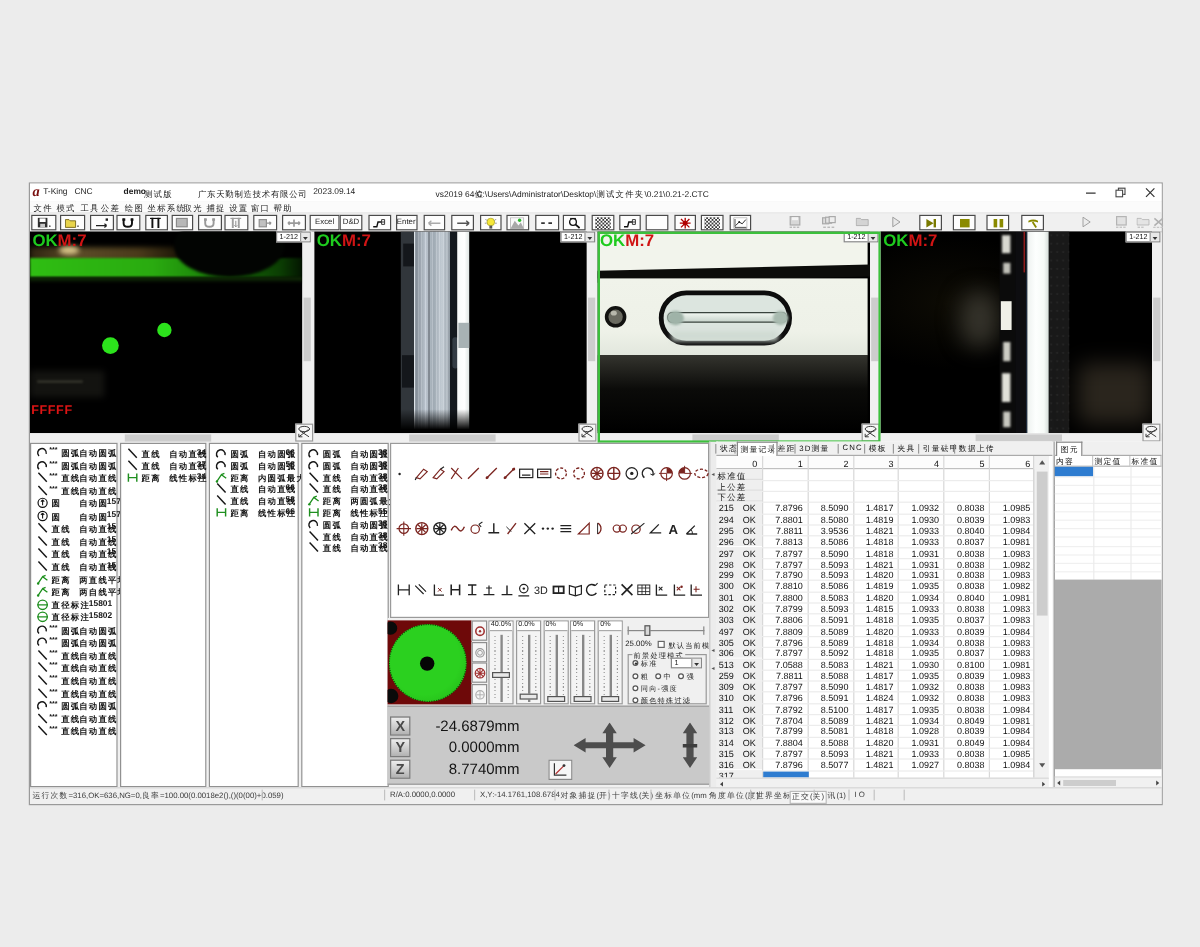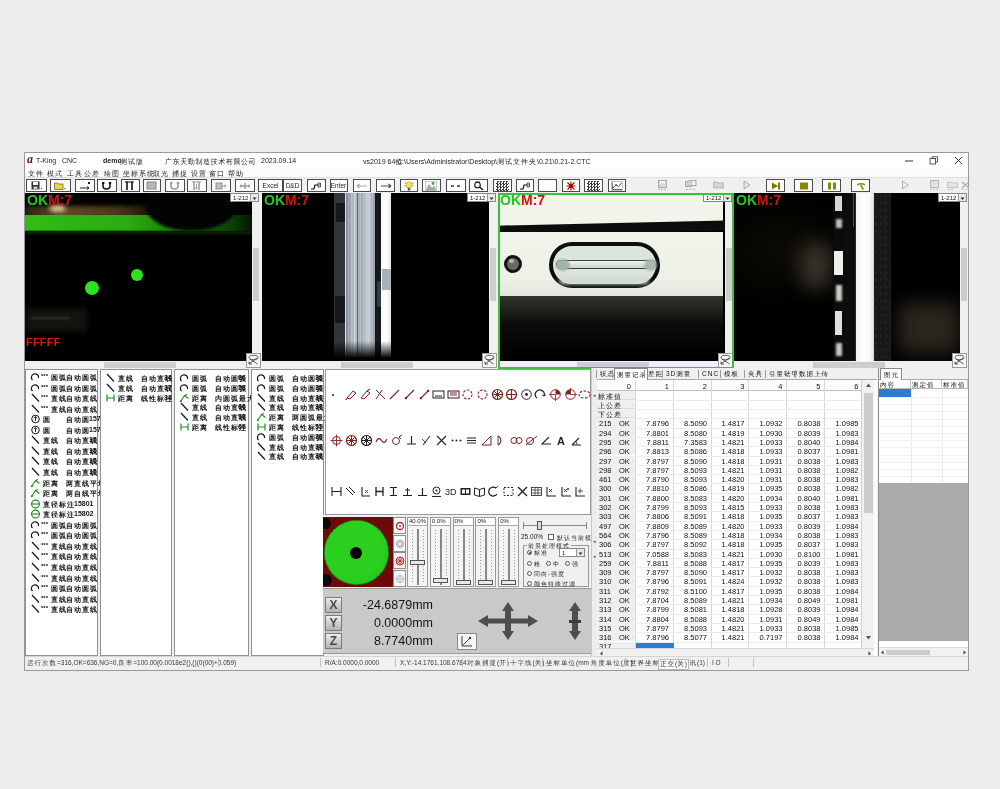--- a/index.html
+++ b/index.html
@@ -1181,21 +1181,21 @@
 <span class="tcell" style="left:80px;top:60.6px;width:30px;text-align:right;display:inline-block;">8.5080</span>
 <span class="tcell" style="left:117.5px;top:60.6px;width:30px;text-align:right;display:inline-block;">1.4819</span>
 <span class="tcell" style="left:155.5px;top:60.6px;width:30px;text-align:right;display:inline-block;">1.0930</span>
 <span class="tcell" style="left:193.5px;top:60.6px;width:30px;text-align:right;display:inline-block;">0.8039</span>
 <span class="tcell" style="left:231.5px;top:60.6px;width:30px;text-align:right;display:inline-block;">1.0983</span>
 <div class="a" style="left:0;top:68.9px;width:264px;height:1px;background:#ececec;"></div>
 <div class="a" style="left:0;top:68.9px;width:37.5px;height:9.3px;background:#efefef;"></div>
 <span class="tcell" style="left:2px;top:69.9px;">295</span>
 <span class="tcell" style="left:22px;top:69.9px;">OK</span>
 <span class="tcell" style="left:42px;top:69.9px;width:30px;text-align:right;display:inline-block;">7.8811</span>
-<span class="tcell" style="left:80px;top:69.9px;width:30px;text-align:right;display:inline-block;">7.3583</span>
+<span class="tcell" style="left:80px;top:69.9px;width:30px;text-align:right;display:inline-block;">3.9536</span>
 <span class="tcell" style="left:117.5px;top:69.9px;width:30px;text-align:right;display:inline-block;">1.4821</span>
 <span class="tcell" style="left:155.5px;top:69.9px;width:30px;text-align:right;display:inline-block;">1.0933</span>
 <span class="tcell" style="left:193.5px;top:69.9px;width:30px;text-align:right;display:inline-block;">0.8040</span>
 <span class="tcell" style="left:231.5px;top:69.9px;width:30px;text-align:right;display:inline-block;">1.0984</span>
 <div class="a" style="left:0;top:78.2px;width:264px;height:1px;background:#ececec;"></div>
 <div class="a" style="left:0;top:78.2px;width:37.5px;height:9.3px;background:#efefef;"></div>
 <span class="tcell" style="left:2px;top:79.2px;">296</span>
 <span class="tcell" style="left:22px;top:79.2px;">OK</span>
 <span class="tcell" style="left:42px;top:79.2px;width:30px;text-align:right;display:inline-block;">7.8813</span>
 <span class="tcell" style="left:80px;top:79.2px;width:30px;text-align:right;display:inline-block;">8.5086</span>
@@ -1218,21 +1218,21 @@
 <span class="tcell" style="left:2px;top:97.8px;">298</span>
 <span class="tcell" style="left:22px;top:97.8px;">OK</span>
 <span class="tcell" style="left:42px;top:97.8px;width:30px;text-align:right;display:inline-block;">7.8797</span>
 <span class="tcell" style="left:80px;top:97.8px;width:30px;text-align:right;display:inline-block;">8.5093</span>
 <span class="tcell" style="left:117.5px;top:97.8px;width:30px;text-align:right;display:inline-block;">1.4821</span>
 <span class="tcell" style="left:155.5px;top:97.8px;width:30px;text-align:right;display:inline-block;">1.0931</span>
 <span class="tcell" style="left:193.5px;top:97.8px;width:30px;text-align:right;display:inline-block;">0.8038</span>
 <span class="tcell" style="left:231.5px;top:97.8px;width:30px;text-align:right;display:inline-block;">1.0982</span>
 <div class="a" style="left:0;top:106.1px;width:264px;height:1px;background:#ececec;"></div>
 <div class="a" style="left:0;top:106.1px;width:37.5px;height:9.3px;background:#efefef;"></div>
-<span class="tcell" style="left:2px;top:107.1px;">461</span>
+<span class="tcell" style="left:2px;top:107.1px;">299</span>
 <span class="tcell" style="left:22px;top:107.1px;">OK</span>
 <span class="tcell" style="left:42px;top:107.1px;width:30px;text-align:right;display:inline-block;">7.8790</span>
 <span class="tcell" style="left:80px;top:107.1px;width:30px;text-align:right;display:inline-block;">8.5093</span>
 <span class="tcell" style="left:117.5px;top:107.1px;width:30px;text-align:right;display:inline-block;">1.4820</span>
 <span class="tcell" style="left:155.5px;top:107.1px;width:30px;text-align:right;display:inline-block;">1.0931</span>
 <span class="tcell" style="left:193.5px;top:107.1px;width:30px;text-align:right;display:inline-block;">0.8038</span>
 <span class="tcell" style="left:231.5px;top:107.1px;width:30px;text-align:right;display:inline-block;">1.0983</span>
 <div class="a" style="left:0;top:115.4px;width:264px;height:1px;background:#ececec;"></div>
 <div class="a" style="left:0;top:115.4px;width:37.5px;height:9.3px;background:#efefef;"></div>
 <span class="tcell" style="left:2px;top:116.4px;">300</span>
@@ -1278,21 +1278,21 @@
 <span class="tcell" style="left:2px;top:153.6px;">497</span>
 <span class="tcell" style="left:22px;top:153.6px;">OK</span>
 <span class="tcell" style="left:42px;top:153.6px;width:30px;text-align:right;display:inline-block;">7.8809</span>
 <span class="tcell" style="left:80px;top:153.6px;width:30px;text-align:right;display:inline-block;">8.5089</span>
 <span class="tcell" style="left:117.5px;top:153.6px;width:30px;text-align:right;display:inline-block;">1.4820</span>
 <span class="tcell" style="left:155.5px;top:153.6px;width:30px;text-align:right;display:inline-block;">1.0933</span>
 <span class="tcell" style="left:193.5px;top:153.6px;width:30px;text-align:right;display:inline-block;">0.8039</span>
 <span class="tcell" style="left:231.5px;top:153.6px;width:30px;text-align:right;display:inline-block;">1.0984</span>
 <div class="a" style="left:0;top:161.9px;width:264px;height:1px;background:#ececec;"></div>
 <div class="a" style="left:0;top:161.9px;width:37.5px;height:9.3px;background:#efefef;"></div>
-<span class="tcell" style="left:2px;top:162.9px;">564</span>
+<span class="tcell" style="left:2px;top:162.9px;">305</span>
 <span class="tcell" style="left:22px;top:162.9px;">OK</span>
 <span class="tcell" style="left:42px;top:162.9px;width:30px;text-align:right;display:inline-block;">7.8796</span>
 <span class="tcell" style="left:80px;top:162.9px;width:30px;text-align:right;display:inline-block;">8.5089</span>
 <span class="tcell" style="left:117.5px;top:162.9px;width:30px;text-align:right;display:inline-block;">1.4818</span>
 <span class="tcell" style="left:155.5px;top:162.9px;width:30px;text-align:right;display:inline-block;">1.0934</span>
 <span class="tcell" style="left:193.5px;top:162.9px;width:30px;text-align:right;display:inline-block;">0.8038</span>
 <span class="tcell" style="left:231.5px;top:162.9px;width:30px;text-align:right;display:inline-block;">1.0983</span>
 <div class="a" style="left:0;top:171.2px;width:264px;height:1px;background:#ececec;"></div>
 <div class="a" style="left:0;top:171.2px;width:37.5px;height:9.3px;background:#efefef;"></div>
 <span class="tcell" style="left:2px;top:172.2px;">306</span>
@@ -1393,21 +1393,21 @@
 <span class="tcell" style="left:155.5px;top:255.9px;width:30px;text-align:right;display:inline-block;">1.0933</span>
 <span class="tcell" style="left:193.5px;top:255.9px;width:30px;text-align:right;display:inline-block;">0.8038</span>
 <span class="tcell" style="left:231.5px;top:255.9px;width:30px;text-align:right;display:inline-block;">1.0985</span>
 <div class="a" style="left:0;top:264.2px;width:264px;height:1px;background:#ececec;"></div>
 <div class="a" style="left:0;top:264.2px;width:37.5px;height:9.3px;background:#efefef;"></div>
 <span class="tcell" style="left:2px;top:265.2px;">316</span>
 <span class="tcell" style="left:22px;top:265.2px;">OK</span>
 <span class="tcell" style="left:42px;top:265.2px;width:30px;text-align:right;display:inline-block;">7.8796</span>
 <span class="tcell" style="left:80px;top:265.2px;width:30px;text-align:right;display:inline-block;">8.5077</span>
 <span class="tcell" style="left:117.5px;top:265.2px;width:30px;text-align:right;display:inline-block;">1.4821</span>
-<span class="tcell" style="left:155.5px;top:265.2px;width:30px;text-align:right;display:inline-block;">0.7197</span>
+<span class="tcell" style="left:155.5px;top:265.2px;width:30px;text-align:right;display:inline-block;">1.0927</span>
 <span class="tcell" style="left:193.5px;top:265.2px;width:30px;text-align:right;display:inline-block;">0.8038</span>
 <span class="tcell" style="left:231.5px;top:265.2px;width:30px;text-align:right;display:inline-block;">1.0984</span>
 <div class="a" style="left:0;top:273.5px;width:264px;height:1px;background:#ececec;"></div>
 <div class="a" style="left:0;top:274px;width:37.5px;height:6px;background:#efefef;overflow:hidden;">
         <span class="tcell" style="left:2px;top:0;">317</span>
       </div>
 <div class="a" style="left:38.5px;top:274.5px;width:38px;height:5.5px;background:#2e7cd0;"></div>
 <div class="a" style="left:264px;top:12px;width:13px;height:271px;background:#f1f1f1;border-left:1px solid #d0d0d0;">
         <div class="a" style="left:0;top:0;width:12px;height:11px;background:#f1f1f1;text-align:center;">
           <svg width="7" height="7" viewBox="0 0 7 7" style="margin:2px auto;display:block;">

